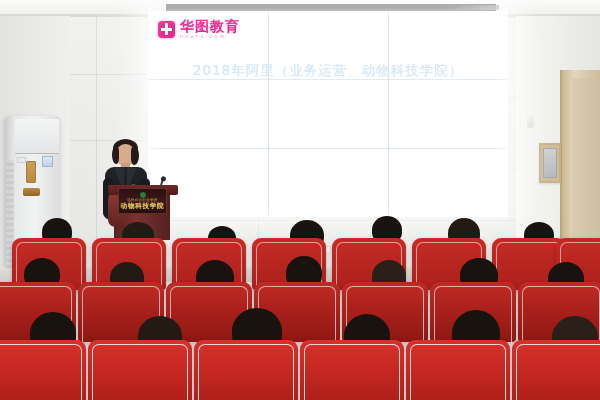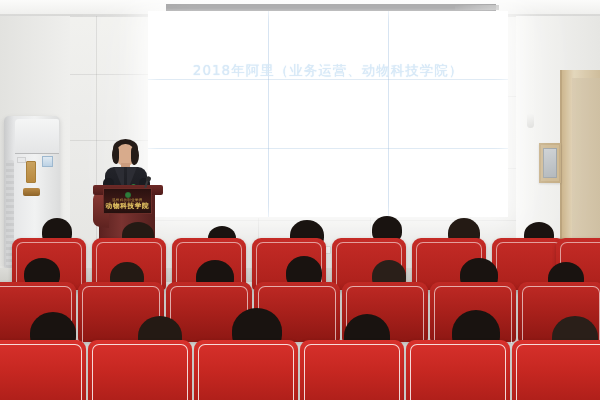--- a/index.html
+++ b/index.html
@@ -226,21 +226,21 @@
   #sp-arm-l{
     position:absolute;left:3px;top:42px;width:11px;height:40px;
     background:#1a1b20;border-radius:5px;
   }
   #sp-arm-r{
     position:absolute;left:39px;top:42px;width:11px;height:40px;
     background:#1a1b20;border-radius:5px;
   }
 
   
-  #podium{position:absolute;left:93px;top:185px;width:70px;height:72px;}
+  #podium{position:absolute;left:108px;top:185px;width:70px;height:72px;}
   #podium-top{
     position:absolute;left:0;top:0;width:70px;height:10px;
     background:linear-gradient(180deg,#6e2a27,#4f1c1a);
     border-radius:2px;
   }
   #podium-body{
     position:absolute;left:6px;top:9px;width:56px;height:46px;
     background:linear-gradient(90deg,#5b211f,#7a3330 40%,#55201e);
   }
   #podium-stem{
@@ -354,20 +354,27 @@
 
   <div id="screen-rail"></div>
   <div id="rail-end"></div>
 
   <div id="videowall">
     <div class="panel-seam-v" style="left:120px;"></div>
     <div class="panel-seam-v" style="left:240px;"></div>
     <div class="panel-seam-h" style="top:68px;"></div>
     <div class="panel-seam-h" style="top:137px;"></div>
 
+    <div id="slide-logo">
+      <div id="logo-mark"></div>
+      <div id="logo-text-wrap">
+        <div id="logo-cn">华图教育</div>
+        <div id="logo-en">HUATU.COM</div>
+      </div>
+    </div>
 
     <div id="slide-title">2018年阿里（业务运营、动物科技学院）</div>
   </div>
 
   <div id="ac-unit">
     <div id="ac-grille"></div>
     <div id="ac-top"></div>
     <div id="ac-split"></div>
     <div id="ac-label-a"></div>
     <div id="ac-label-b"></div>

